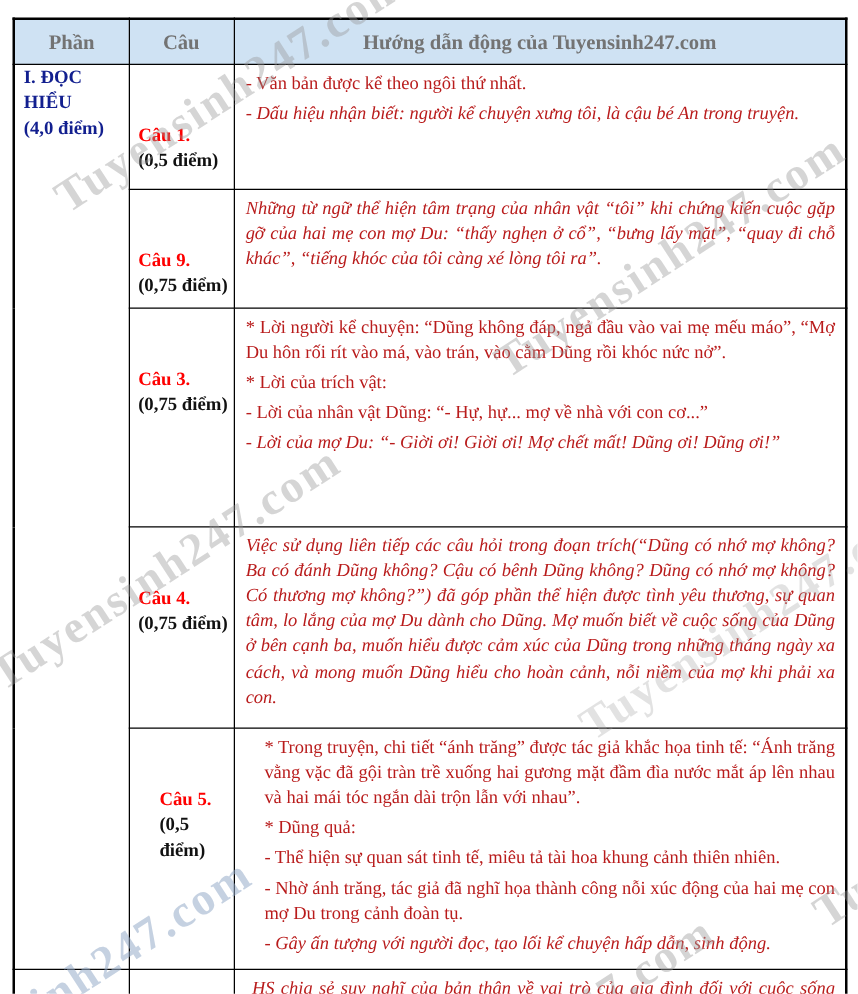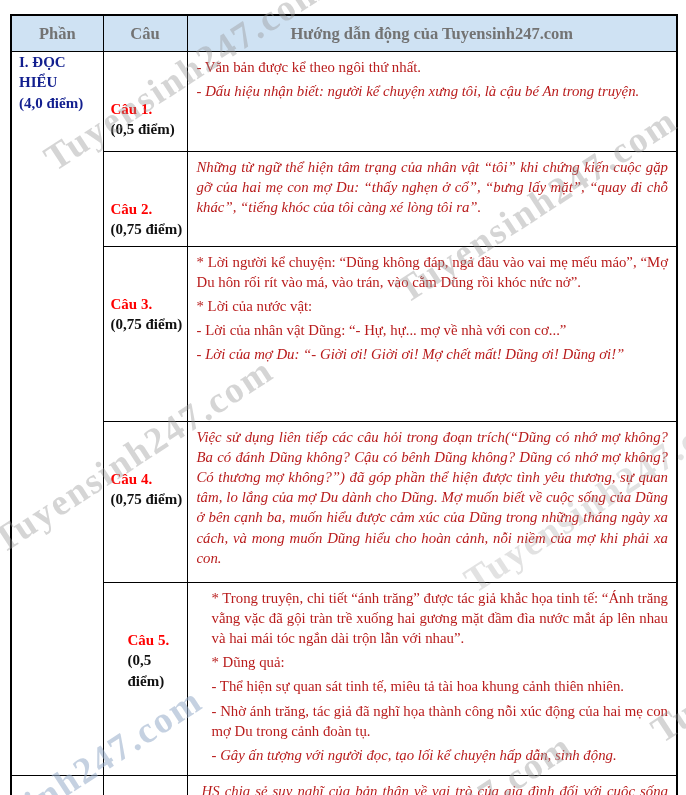--- a/index.html
+++ b/index.html
@@ -97,35 +97,35 @@
           <span class="q-label">Câu 1.</span>
           <span class="q-points">(0,5 điểm)</span>
         </td>
         <td class="a-cell">
             <p>- Văn bản được kể theo ngôi thứ nhất.</p>
             <p>- Dấu hiệu nhận biết: người kể chuyện xưng tôi, là cậu bé An trong truyện.</p>
           </td>
       </tr>
       <tr class="r2">
         <td class="q-cell">
-          <span class="q-label">Câu 2.</span>
+          <span class="q-label">Câu 9.</span>
           <span class="q-points">(0,75 điểm)</span>
         </td>
         <td class="a-cell">
             <p>Những từ ngữ thể hiện tâm trạng của nhân vật “tôi” khi chứng kiến cuộc gặp gỡ của hai mẹ con mợ Du: “thấy nghẹn ở cổ”, “bưng lấy mặt”, “quay đi chỗ khác”, “tiếng khóc của tôi càng xé lòng tôi ra”.</p>
           </td>
       </tr>
       <tr class="r3">
         <td class="q-cell">
           <span class="q-label">Câu 3.</span>
           <span class="q-points">(0,75 điểm)</span>
         </td>
         <td class="a-cell">
             <p>* Lời người kể chuyện: “Dũng không đáp, ngả đầu vào vai mẹ mếu máo”, “Mợ Du hôn rối rít vào má, vào trán, vào cằm Dũng rồi khóc nức nở”.</p>
-            <p>* Lời của nước vật:</p>
+            <p>* Lời của trích vật:</p>
             <p>- Lời của nhân vật Dũng: “- Hự, hự... mợ về nhà với con cơ...”</p>
             <p>- Lời của mợ Du: “- Giời ơi! Giời ơi! Mợ chết mất! Dũng ơi! Dũng ơi!”</p>
           </td>
       </tr>
       <tr class="r4">
         <td class="q-cell">
           <span class="q-label">Câu 4.</span>
           <span class="q-points">(0,75 điểm)</span>
         </td>
         <td class="a-cell">

